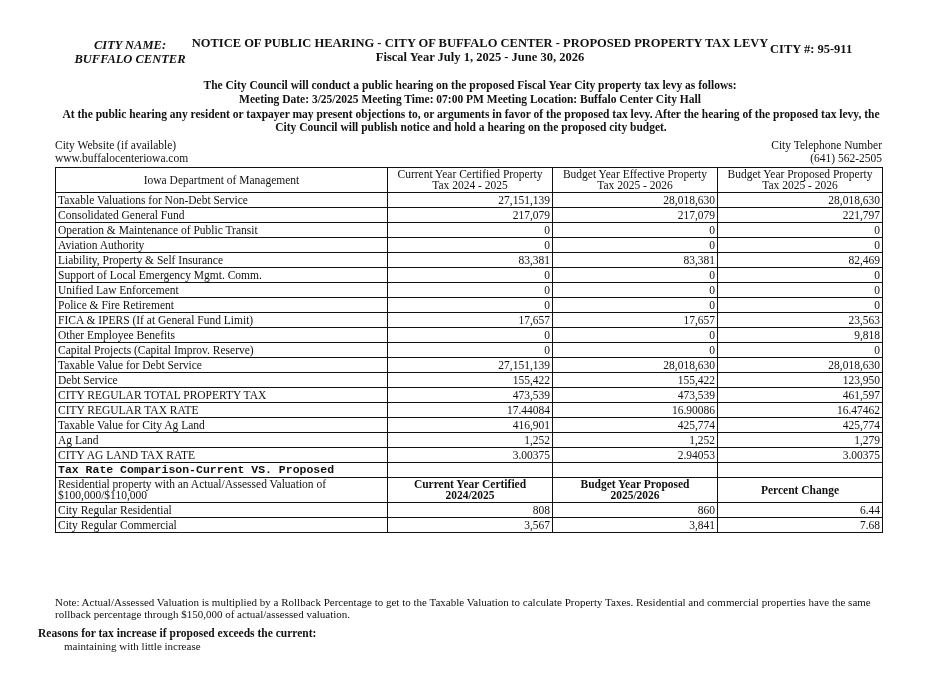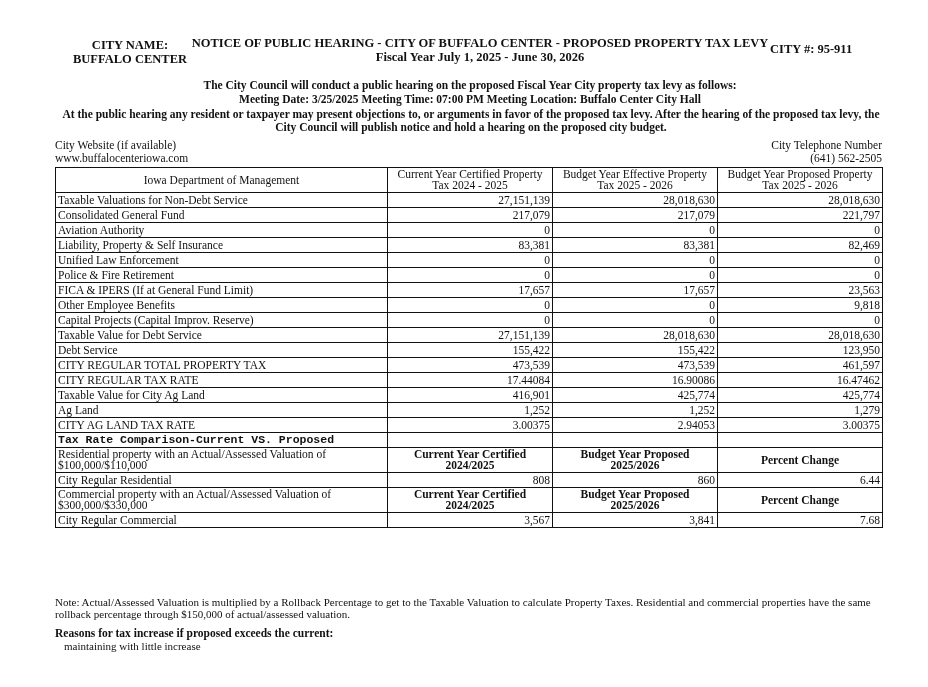--- a/index.html
+++ b/index.html
@@ -2,21 +2,21 @@
 <html><head>
 <meta charset="utf-8">
 <style>
   html, body { margin: 0; padding: 0; background: #ffffff; }
   body {
     width: 928px; height: 687px; position: relative; overflow: hidden;
     font-family: "Liberation Serif", "DejaVu Serif", serif; color: #111;
   }
   .abs { position: absolute; }
   .b { font-weight: bold; font-family: Liberation Mono, monospace; }
-  .hdr-city { left: 60px; top: 38px; width: 140px; text-align: center; font-size: 12.5px; font-weight: bold; line-height: 14px; }
+  .hdr-city { left: 60px; top: 38px; width: 140px; text-align: center; font-size: 12.5px; font-weight: bold; line-height: 14px; font-style: italic; }
   .hdr-title { left: 190px; top: 36px; width: 580px; text-align: center; font-size: 12.5px; font-weight: bold; line-height: 14px; }
   .hdr-citynum { left: 770px; top: 42px; font-size: 12.5px; font-weight: bold; }
   .intro { left: 50px; top: 78px; width: 840px; text-align: center; font-size: 11.5px; font-weight: bold; line-height: 14px; }
   .intro2 { left: 56px; top: 108px; width: 830px; text-align: center; font-size: 11.5px; font-weight: bold; line-height: 13px; }
   .website { left: 55px; top: 139px; font-size: 11.5px; line-height: 13px; }
   .phone { right: 46px; top: 139px; font-size: 11.5px; line-height: 13px; text-align: right; }
 
   table.tax {
     position: absolute; left: 55px; top: 167px; width: 827px;
     border-collapse: collapse; font-size: 11.5px; table-layout: fixed;
@@ -26,21 +26,21 @@
     white-space: nowrap; overflow: hidden;
   }
   table.tax th { font-weight: normal; line-height: 11px; padding: 1px 2px; }
   table.tax td.num { text-align: right; }
   table.tax td.lbl { text-align: left; }
   table.tax tr.twoline td { height: 24px; line-height: 11px; white-space: normal; }
   table.tax td.subhdr { font-weight: bold; text-align: center; line-height: 11px; white-space: normal; }
   col.c1 { width: 332px; } col.c2 { width: 165px; } col.c3 { width: 165px; } col.c4 { width: 165px; }
 
   .note { left: 55px; top: 596px; width: 830px; font-size: 11px; line-height: 12px; }
-  .reasons-title { left: 55px; top: 627px; font-size: 11.5px; font-weight: bold; }
+  .reasons-title { left: 38px; top: 627px; font-size: 11.5px; font-weight: bold; }
   .reasons-text { left: 64px; top: 640px; font-size: 11px; }
 </style>
 </head>
 <body>
 
 <div class="abs hdr-city">
   <div>CITY NAME:</div>
   <div>BUFFALO CENTER</div>
 </div>
 <div class="abs hdr-title">
@@ -86,30 +86,42 @@
         <td class="num">28,018,630</td>
         <td class="num">28,018,630</td>
       </tr>
       <tr>
         <td class="lbl">Consolidated General Fund</td>
         <td class="num">217,079</td>
         <td class="num">217,079</td>
         <td class="num">221,797</td>
       </tr>
       <tr>
+        <td class="lbl">Operation &amp; Maintenance of Public Transit</td>
+        <td class="num">0</td>
+        <td class="num">0</td>
+        <td class="num">0</td>
+      </tr>
+      <tr>
         <td class="lbl">Aviation Authority</td>
         <td class="num">0</td>
         <td class="num">0</td>
         <td class="num">0</td>
       </tr>
       <tr>
         <td class="lbl">Liability, Property &amp; Self Insurance</td>
         <td class="num">83,381</td>
         <td class="num">83,381</td>
         <td class="num">82,469</td>
+      </tr>
+      <tr>
+        <td class="lbl">Support of Local Emergency Mgmt. Comm.</td>
+        <td class="num">0</td>
+        <td class="num">0</td>
+        <td class="num">0</td>
       </tr>
       <tr>
         <td class="lbl">Unified Law Enforcement</td>
         <td class="num">0</td>
         <td class="num">0</td>
         <td class="num">0</td>
       </tr>
       <tr>
         <td class="lbl">Police &amp; Fire Retirement</td>
         <td class="num">0</td>
@@ -189,26 +201,20 @@
       <td class="subhdr">Current Year   Certified 2024/2025</td>
       <td class="subhdr">Budget Year   Proposed 2025/2026</td>
       <td class="subhdr">Percent   Change</td>
     </tr>
     <tr>
       <td class="lbl">City Regular Residential</td>
       <td class="num">808</td>
       <td class="num">860</td>
       <td class="num">6.44</td>
     </tr>
-    <tr class="twoline">
-      <td class="lbl">Commercial property with an   Actual/Assessed Valuation of $300,000/$330,000</td>
-      <td class="subhdr">Current Year   Certified 2024/2025</td>
-      <td class="subhdr">Budget Year   Proposed 2025/2026</td>
-      <td class="subhdr">Percent   Change</td>
-    </tr>
     <tr>
       <td class="lbl">City Regular Commercial</td>
       <td class="num">3,567</td>
       <td class="num">3,841</td>
       <td class="num">7.68</td>
     </tr>
   </tbody>
 </table>
 
 <div class="abs note">Note: Actual/Assessed Valuation is multiplied by a Rollback Percentage to get to the Taxable Valuation to calculate Property Taxes. Residential and commercial properties have the same rollback percentage through $150,000 of actual/assessed valuation.</div>

